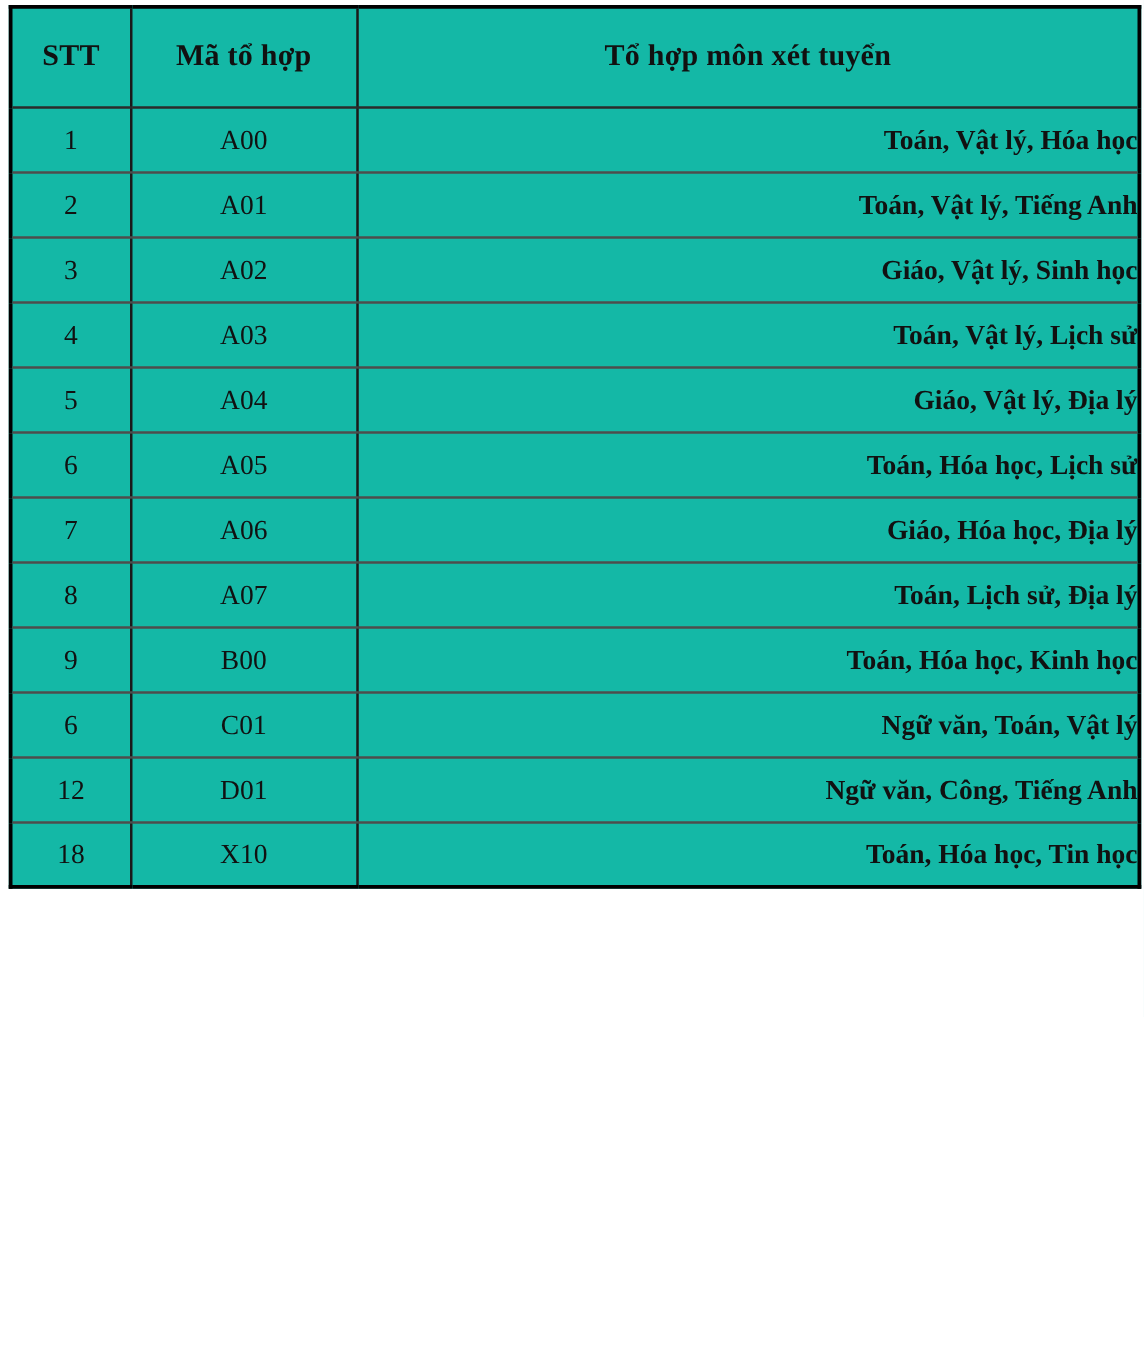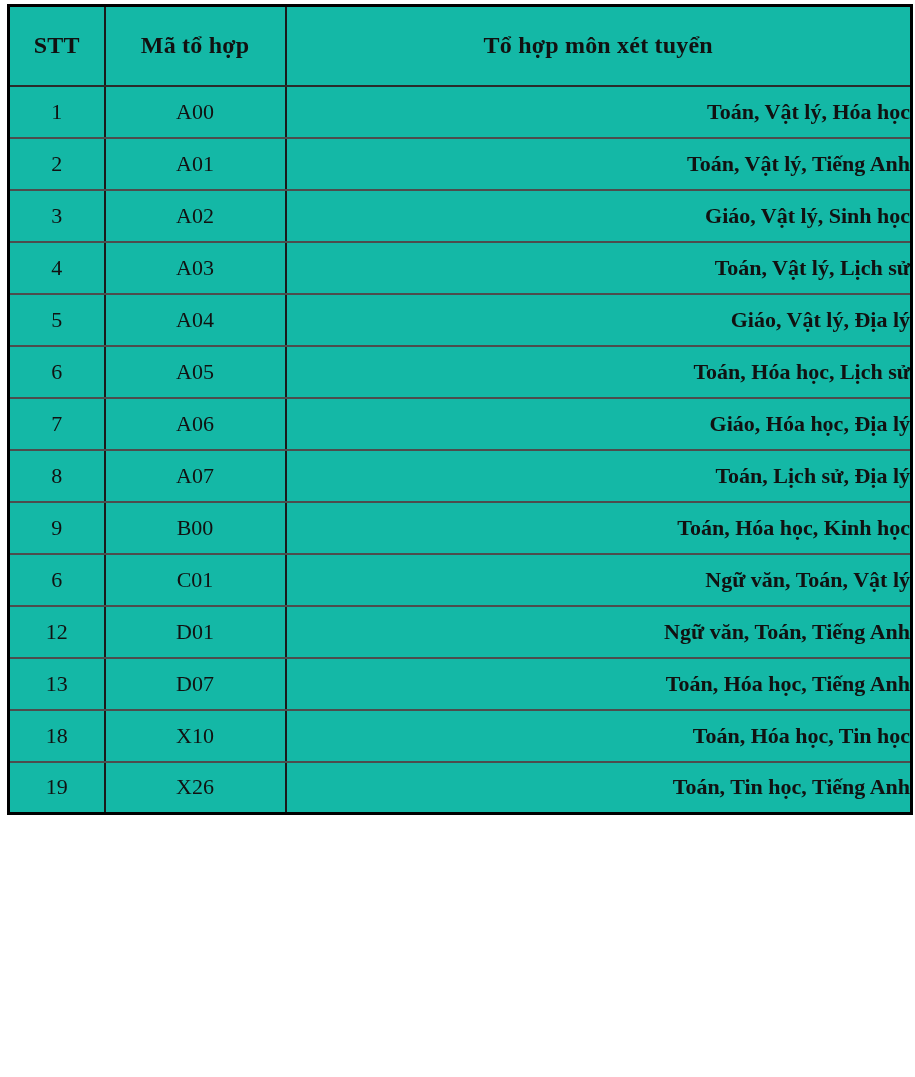--- a/index.html
+++ b/index.html
@@ -133,32 +133,22 @@
     <td class="cell-subjects">Toán, Hóa học, Kinh học</td>
   </tr>
         <tr>
     <td class="cell-stt">6</td>
     <td class="cell-code">C01</td>
     <td class="cell-subjects">Ngữ văn, Toán, Vật lý</td>
   </tr>
         <tr>
     <td class="cell-stt">12</td>
     <td class="cell-code">D01</td>
-    <td class="cell-subjects">Ngữ văn, Toán, Tiếng Anh</td>
-  </tr>
-        <tr>
-    <td class="cell-stt">13</td>
-    <td class="cell-code">D07</td>
-    <td class="cell-subjects">Toán, Hóa học, Tiếng Anh</td>
+    <td class="cell-subjects">Ngữ văn, Công, Tiếng Anh</td>
   </tr>
         <tr>
     <td class="cell-stt">18</td>
     <td class="cell-code">X10</td>
     <td class="cell-subjects">Toán, Hóa học, Tin học</td>
   </tr>
-        <tr>
-    <td class="cell-stt">19</td>
-    <td class="cell-code">X26</td>
-    <td class="cell-subjects">Toán, Tin học, Tiếng Anh</td>
-  </tr>
       </tbody>
   </table>
 </div>
 
 </body></html>

